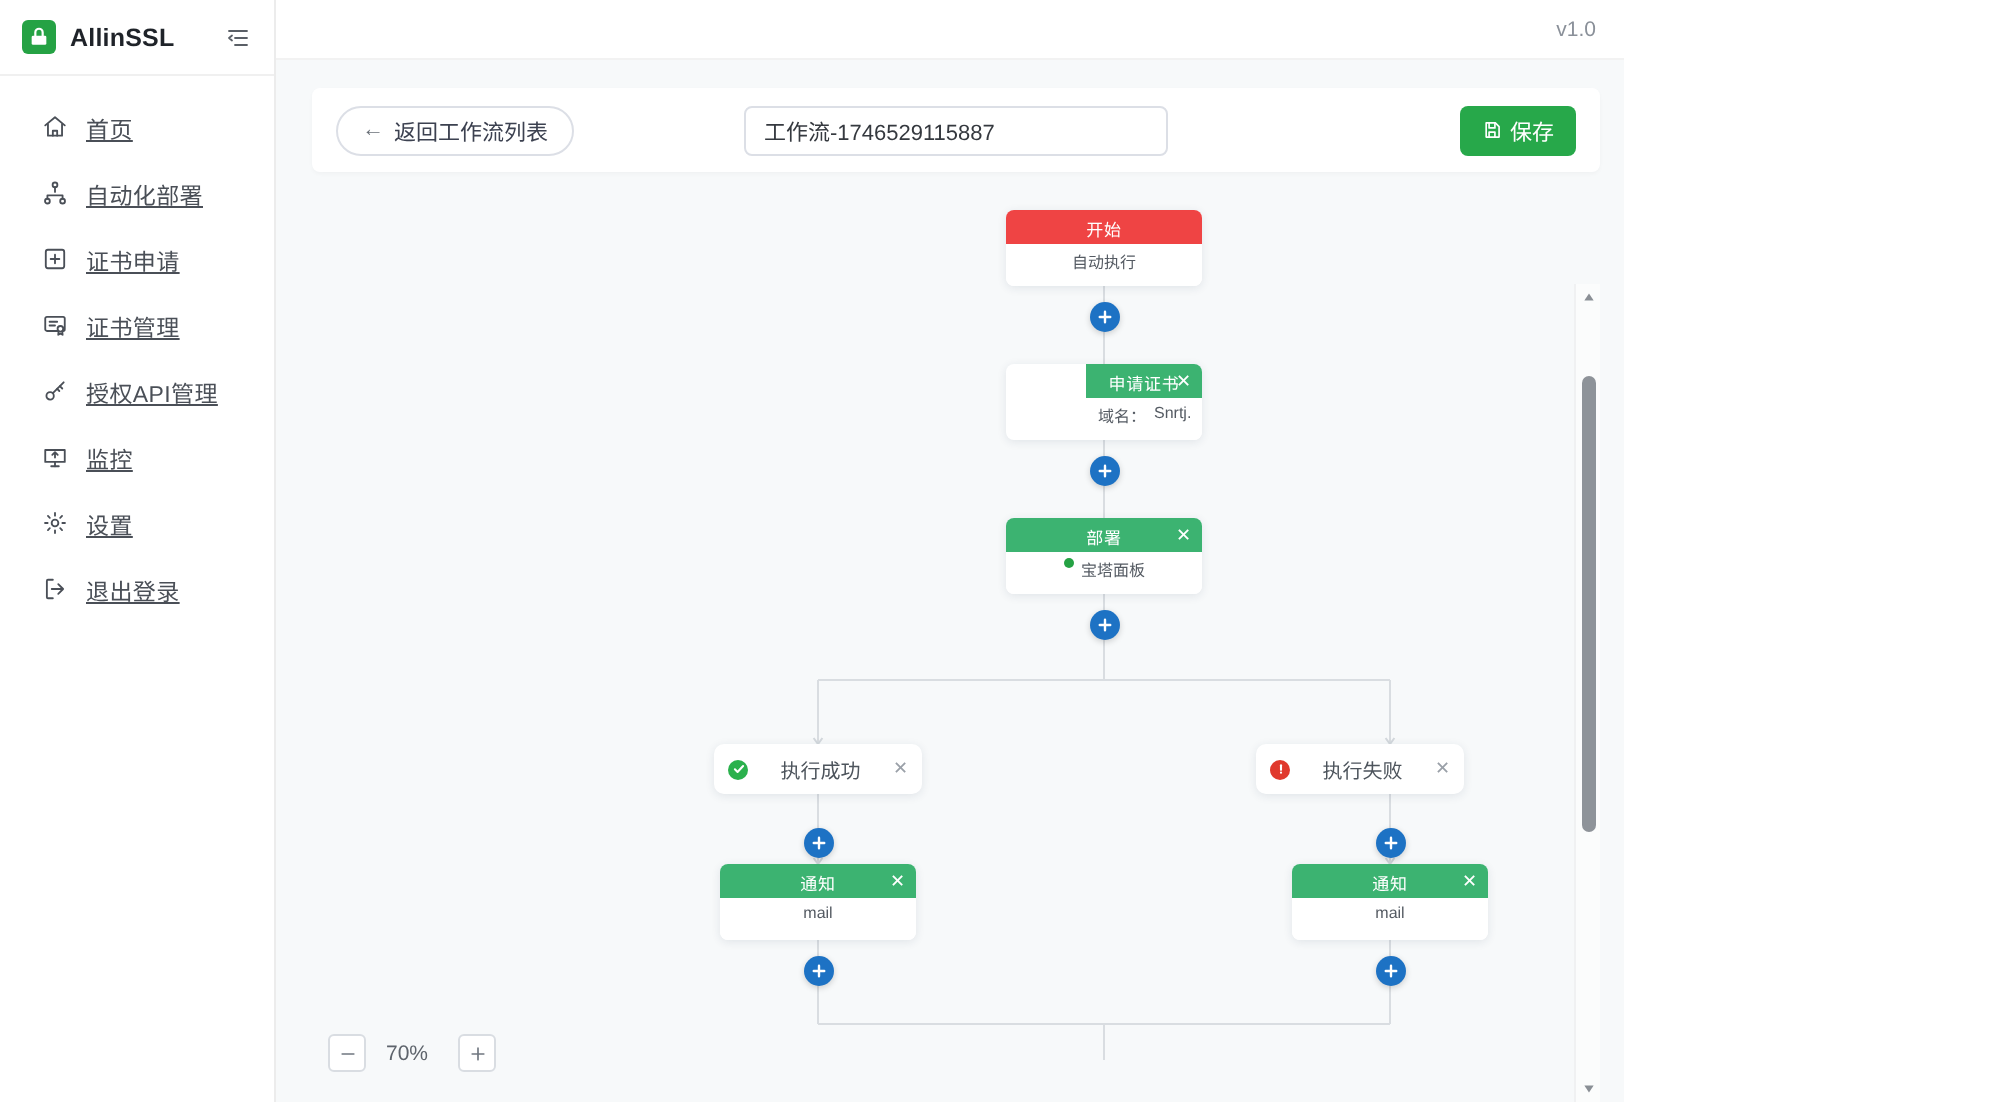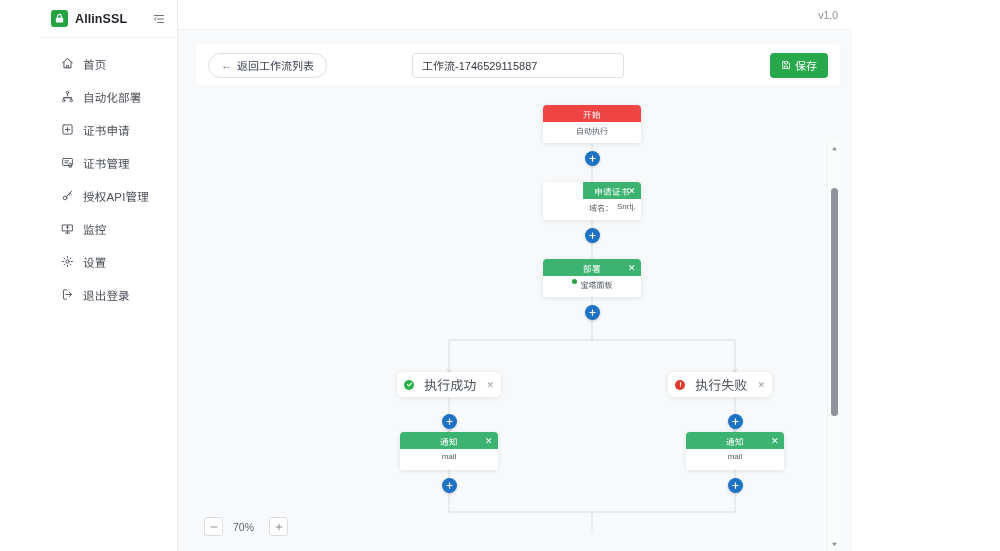--- a/index.html
+++ b/index.html
@@ -4,21 +4,21 @@
 <title>AllinSSL</title>
 <style>
   * { box-sizing: border-box; margin: 0; padding: 0; }
   html, body {
     width: 1000px; height: 551px;
     overflow: hidden;
     font-family: "Liberation Sans", "DejaVu Sans", sans-serif;
     background: #ffffff;
     -webkit-font-smoothing: antialiased;
   }
-  .app { display: flex; width: 812px; height: 551px; margin-left: 40px; }
+  .app { display: flex; width: 812px; height: 551px; }
 
   
   .sidebar {
     width: 138px; height: 551px;
     background: #ffffff;
     border-right: 1px solid #ececec;
     flex: 0 0 138px;
     display: flex; flex-direction: column;
   }
   .brand {
@@ -55,21 +55,21 @@
     color: #4a4f57;
     font-size: 11.5px;
   }
   .nav-icon {
     width: 14px; height: 14px;
     flex: 0 0 14px;
     display: flex; align-items: center; justify-content: center;
     color: #4a4f57;
   }
   .nav-icon svg { display: block; }
-  .nav-label { margin-left: 9px; white-space: nowrap; letter-spacing: .2px; }
+  .nav-label { margin-left: 9px; white-space: nowrap; letter-spacing: .2px; text-decoration: underline; }
 
   
   .main {
     flex: 1 1 auto; height: 551px;
     position: relative;
     background: #f7f9fa;
     display: flex; flex-direction: column;
   }
   .topbar {
     height: 30px;
@@ -203,21 +203,21 @@
     box-shadow: 0 1px 5px rgba(30,50,80,.10);
     height: 25px;
     display: flex; align-items: center;
     padding: 0 7px;
   }
   .cond-ico { width: 10px; height: 10px; border-radius: 50%; flex: 0 0 10px;
     display:flex; align-items:center; justify-content:center; }
   .cond-ico.ok { background: #2bb14d; }
   .cond-ico.fail { background: #e0392d; }
   .cond-ico svg { display:block; }
-  .cond-label { flex: 1 1 auto; text-align: center; font-size: 13px; color: #4d545c; }
+  .cond-label { flex: 1 1 auto; text-align: center; font-size: 10px; color: #4d545c; }
   .cond-close { font-size: 9px; color: #9aa0a8; cursor: pointer; }
 
   .plus {
     position: absolute;
     width: 15px; height: 15px;
     border-radius: 50%;
     background: #1d72c4;
     color: #fff;
     display: flex; align-items: center; justify-content: center;
     font-size: 12px; line-height: 1;

